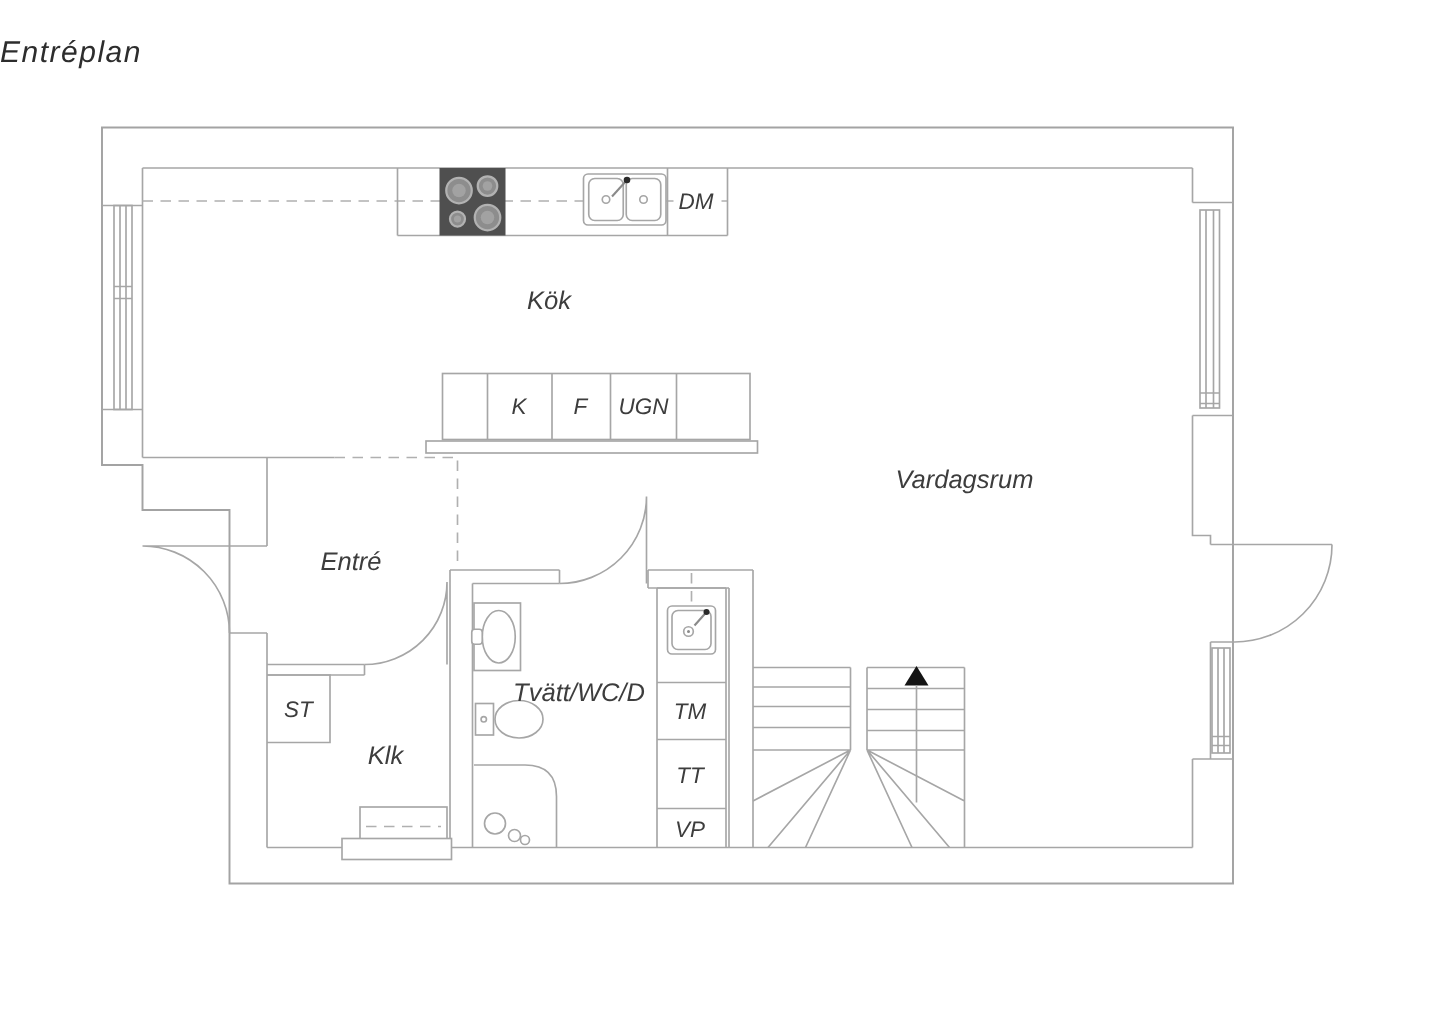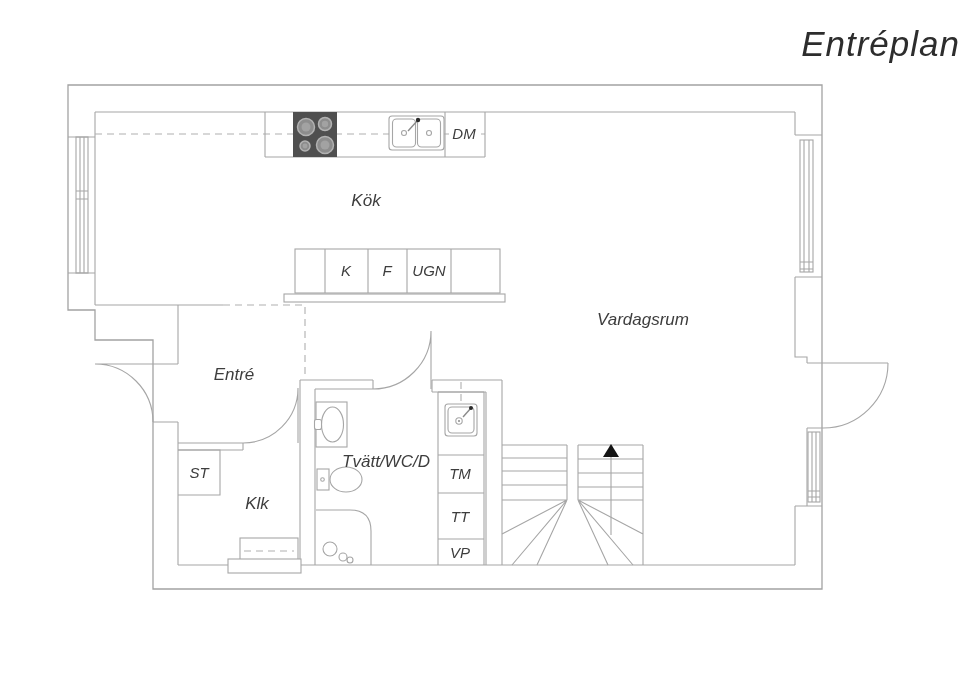--- a/index.html
+++ b/index.html
@@ -1,22 +1,22 @@
 <!DOCTYPE html>
 <html><head>
 <meta charset="utf-8">
 <style>
   html,body{margin:0;padding:0;background:#ffffff;}
   .canvas{
     position:relative;width:960px;height:679px;background:#ffffff;
     font-family:"Liberation Sans",sans-serif;overflow:hidden;
   }
   .title{
-    position:absolute;top:24px;left:0;width:100%;text-align:right;
-    font-style:italic;font-size:35px;letter-spacing:1px;color:#2d2d2d;
+    position:absolute;top:24px;left:0;width:100%;text-align:left;
+    font-style:italic;font-size:20px;letter-spacing:1px;color:#2d2d2d;
   }
   svg{position:absolute;top:0;left:0;}
   .w{stroke:#a3a3a3;stroke-width:1.3;fill:none;}
   .i{stroke:#a6a6a6;stroke-width:1.1;fill:none;}
   .d{stroke:#b0b0b0;stroke-width:1.1;fill:none;stroke-dasharray:7 5;}
   .fx{stroke:#a6a6a6;stroke-width:1.1;fill:none;}
   .fxw{stroke:#a6a6a6;stroke-width:1.1;fill:#ffffff;}
   .lbl{font-family:"Liberation Sans",sans-serif;font-style:italic;font-size:17px;fill:#3d3d3d;text-anchor:middle;}
   .lbl-sm{font-size:15px;}
 </style>

